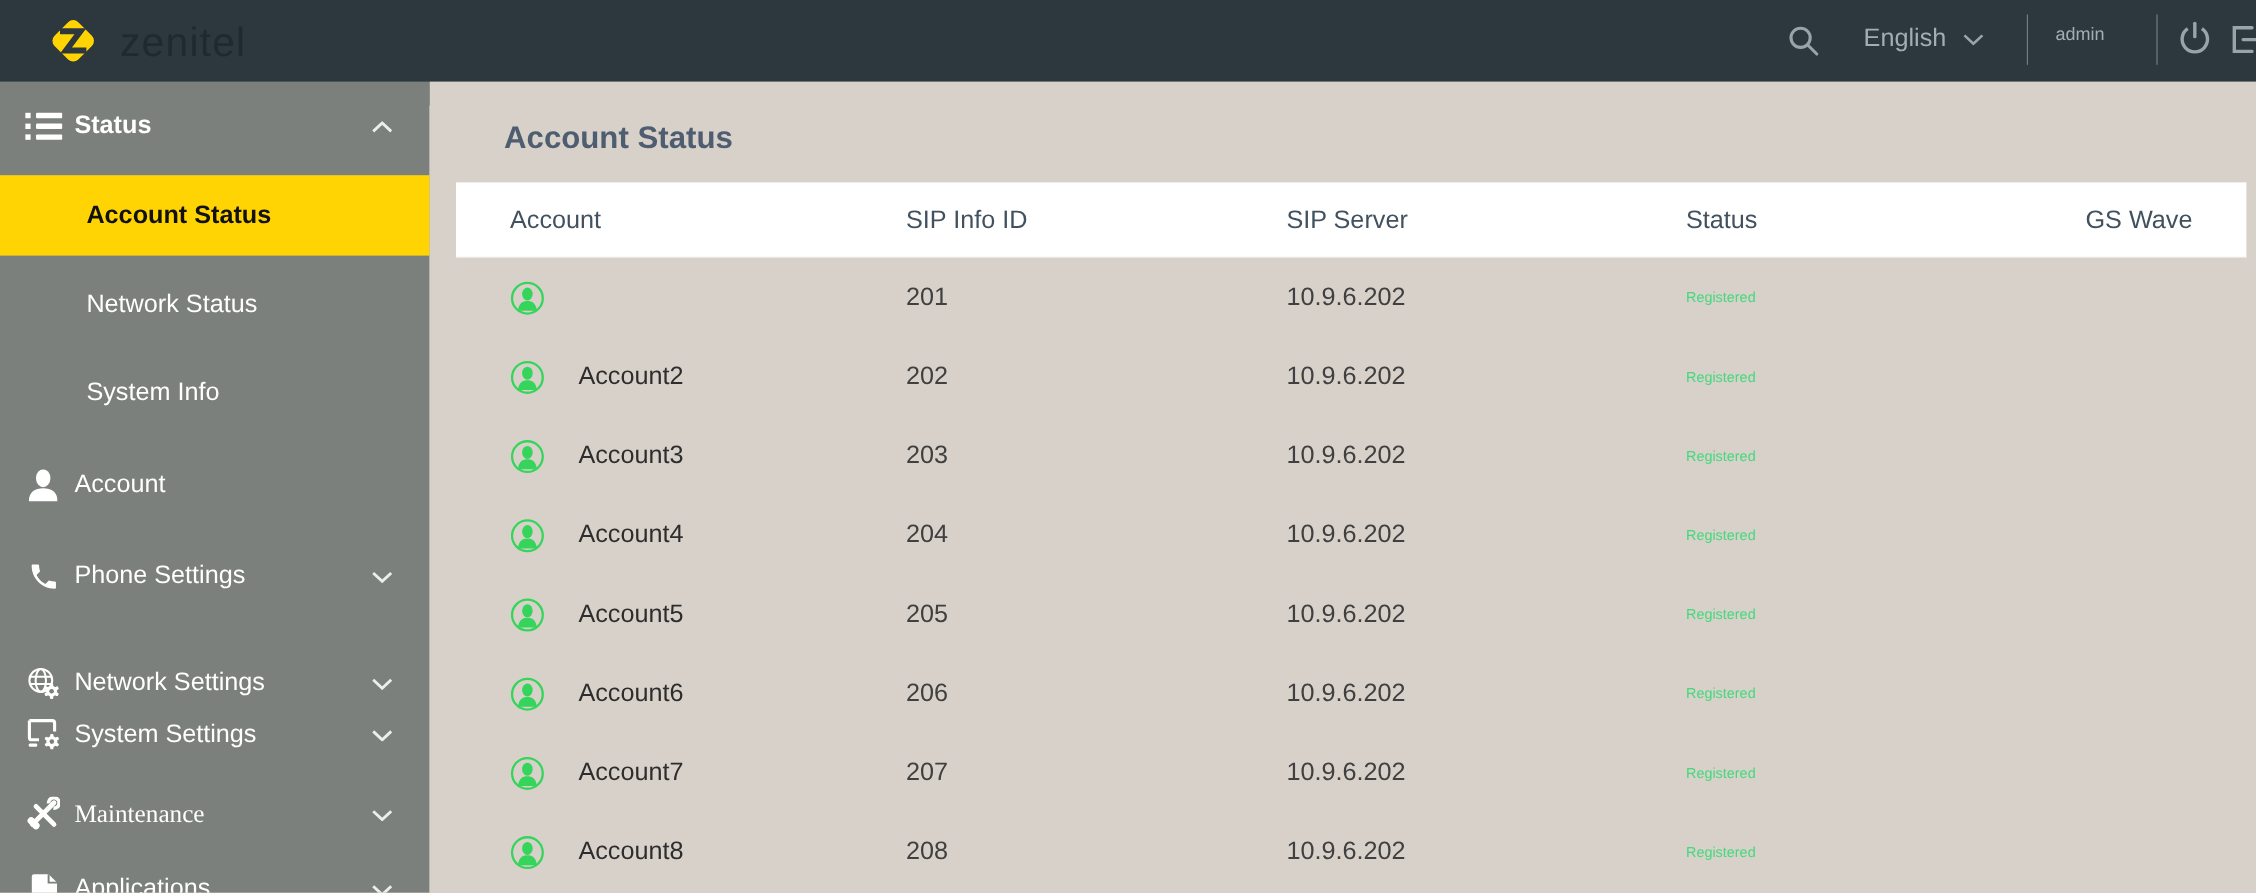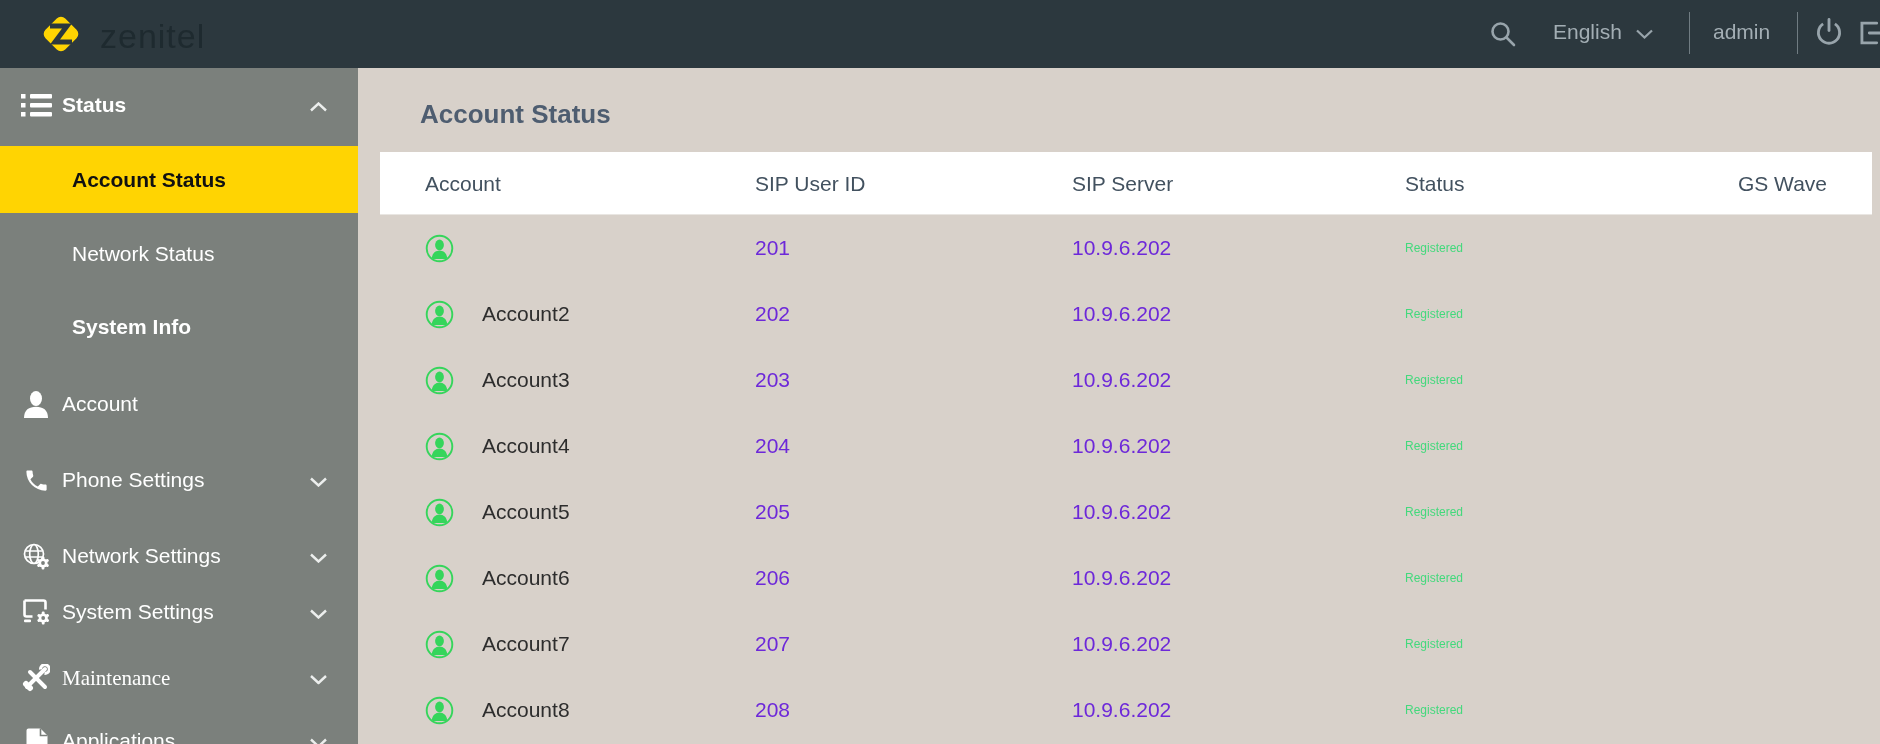--- a/index.html
+++ b/index.html
@@ -34,21 +34,21 @@
   .topbar-right{
     position:absolute;right:0;top:0;height:68px;
     display:flex;align-items:center;
   }
   .search-btn{position:absolute;left:-391px;top:20px;}
   .search-btn,.power-btn,.logout-btn,.lang{cursor:pointer;background:none;border:none;}
   .lang{position:absolute;left:-327px;top:20px;display:flex;align-items:center;gap:14px;color:var(--topbar-fg);font-size:21px;}
   .tb-divider{position:absolute;top:12px;width:1px;height:42px;background:#707C82;}
   .div1{left:-191px;}
   .div2{left:-83px;}
-  .user{position:absolute;left:-167px;top:20px;color:var(--topbar-fg);font-size:21px;cursor:pointer;}
+  .user{position:absolute;left:-167px;top:20px;color:var(--topbar-fg);font-size:15px;cursor:pointer;}
   .power-btn{position:absolute;left:-66px;top:17px;}
   .logout-btn{position:absolute;left:-23px;top:17px;}
   .topbar-right{width:0;}
 
   
   .sidebar{
     position:absolute;left:0;top:68px;width:358px;height:676px;
     background:var(--sidebar-bg);
   }
   .nav-item{
@@ -58,24 +58,24 @@
   }
   .nav-item .nav-icon{
     position:absolute;left:18px;width:36px;display:flex;justify-content:center;
   }
   .nav-item .nav-label{position:absolute;left:62px;white-space:nowrap;}
   .nav-item .chevron{position:absolute;left:310px;top:50%;transform:translateY(-50%);}
   .sub-item .nav-label{left:72px;}
   .it-status{top:0;height:74px;font-weight:bold;}
   .it-account-status{top:78px;height:67px;background:var(--accent-yellow);color:#111;font-weight:bold;}
   .it-network-status{top:152px;height:68px;}
-  .it-system-info{top:225px;height:68px;font-weight:bold;}
+  .it-system-info{top:225px;height:68px;}
   .it-account{top:303px;height:66px;}
   .it-phone{top:379px;height:66px;}
-  .it-network-settings{top:455px;height:66px;padding-left:24px;}
+  .it-network-settings{top:468px;height:66px;padding-left:24px;}
   .it-system-settings{top:511px;height:66px;}
   .it-maintenance{top:577px;height:66px;font-family:Liberation Serif, serif;}
   .it-applications{top:640px;height:66px;}
 
   
   .content{
     position:absolute;left:358px;top:68px;width:1522px;height:676px;
     background:var(--content-bg);
   }
   .page-title{
@@ -94,21 +94,21 @@
   .th-uid{left:375px;}
   .th-server{left:692px;}
   .th-status{left:1025px;}
   .th-gswave{right:45px;margin-left:31px;}
   .table-rows{
     position:absolute;left:22px;top:147px;width:1492px;
   }
   .row{position:relative;height:66px;width:1492px;}
   .cell{
     position:absolute;top:0;height:66px;display:flex;align-items:center;
-    font-size:21px;color:#6d28d9;white-space:nowrap;
+    font-size:21px;color:#404040;white-space:nowrap;
   }
   .cell-icon{left:45px;}
   .cell-name{left:102px;color:#2D2D2D;}
   .cell-uid{left:375px;}
   .cell-server{left:692px;}
   .cell-status{left:1025px;color:var(--status-green);font-size:12px;}
   .cell-gswave{right:45px;}
 </style>
 </head>
 <body>
@@ -304,21 +304,21 @@
         </svg>
     </span>
   </div>
 </nav>
 
 <main class="content">
   <h1 class="page-title">Account Status</h1>
 
   <div class="table-header">
     <span class="th-cell th-account">Account</span>
-    <span class="th-cell th-uid">SIP User ID</span>
+    <span class="th-cell th-uid">SIP Info ID</span>
     <span class="th-cell th-server">SIP Server</span>
     <span class="th-cell th-status">Status</span>
     <span class="th-cell th-gswave">GS Wave</span>
   </div>
 
   <div class="table-rows">
   <div class="row">
     <span class="cell cell-icon">
       <svg width="29" height="29" viewBox="0 0 29 29">
         <defs>

